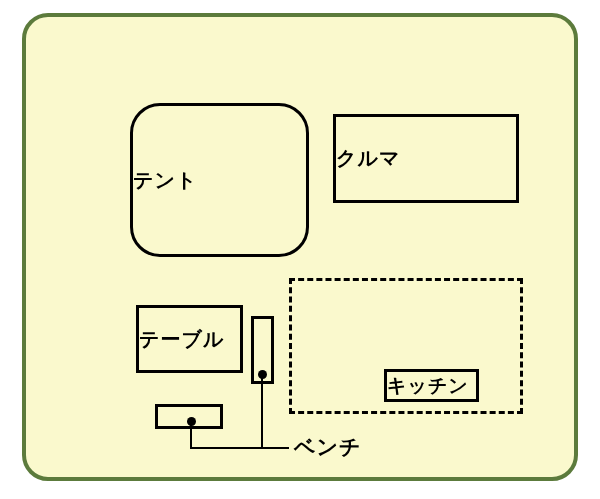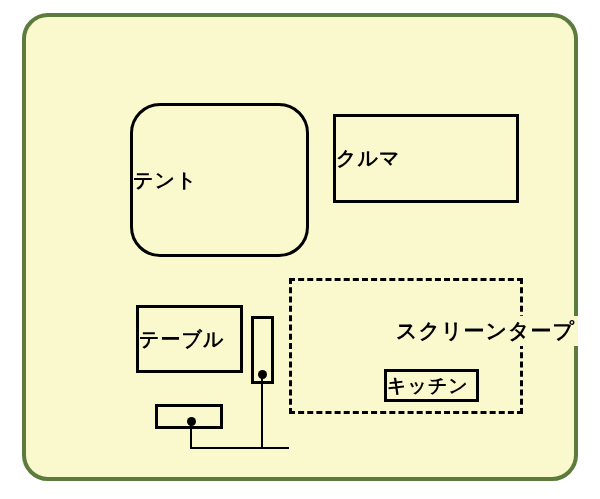--- a/index.html
+++ b/index.html
@@ -116,34 +116,34 @@
 
     <div class="box tent">
       <span>テント</span>
     </div>
 
     <div class="box car">
       <span>クルマ</span>
     </div>
 
     <div class="box tarp"></div>
-    <div class="tarp-label">スクリーンタープ</div>
 
     <div class="box kitchen">
       <span>キッチン</span>
     </div>
 
     <div class="box table">
       <span>テーブル</span>
     </div>
 
     <div class="box bench-v"></div>
     <div class="box bench-h"></div>
 
     <div class="dot dot-bench-v"></div>
     <div class="dot dot-bench-h"></div>
     <div class="line line-v1"></div>
     <div class="line line-v2"></div>
     <div class="line line-h"></div>
 
+    <div class="bench-label">ベンチ</div>
 
   </div>
 </div>
 
 </body></html>

